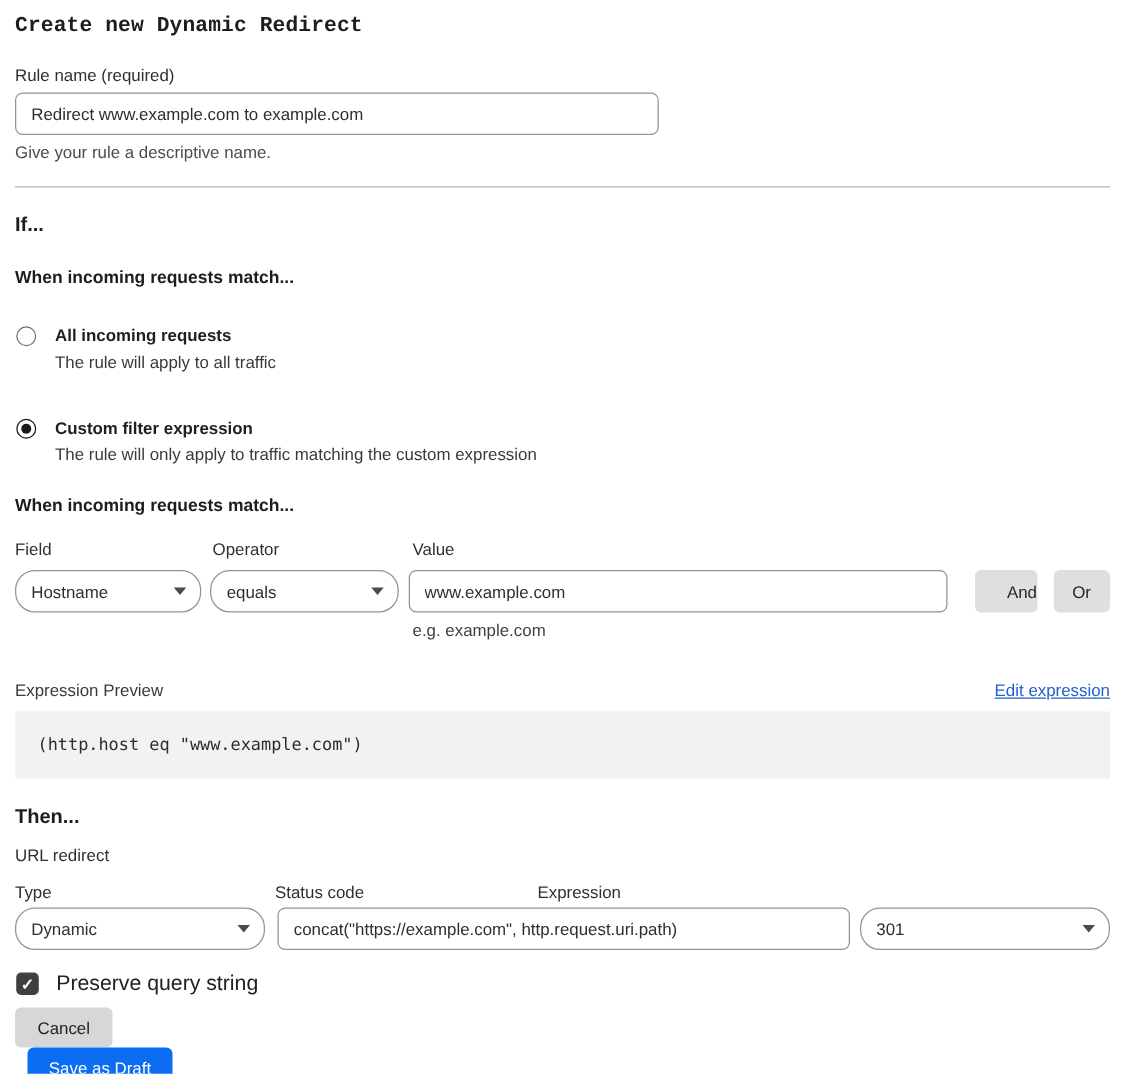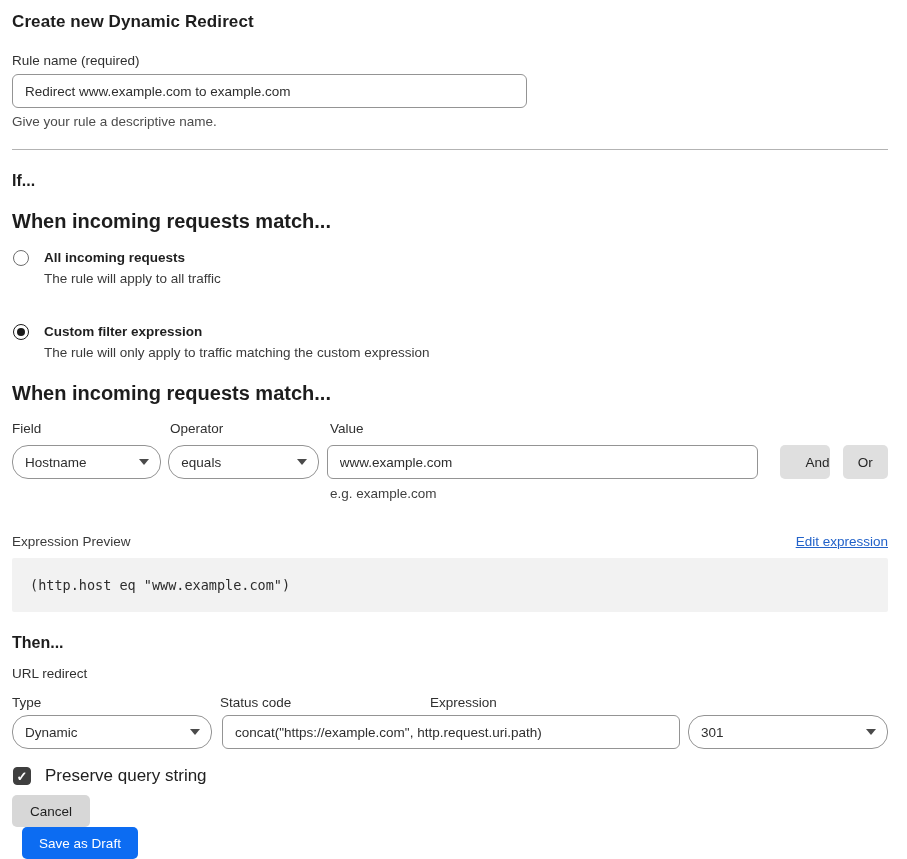--- a/index.html
+++ b/index.html
@@ -11,21 +11,21 @@
   }
   :root {
     --primary: #0c6cf2;
     --link: #2262c9;
     --border: #949494;
     --text: #1d1d1d;
     --text-soft: #3d3d3d;
   }
   .container { padding: 0 19px 0 12px; width: 907px; }
 
-  .page-title { font-size: 17px; font-weight: 700; padding-top: 11px; line-height: 22px; letter-spacing: .1px; }
+  .page-title { font-size: 17px; font-weight: 700; padding-top: 11px; line-height: 22px; letter-spacing: .1px; font-family: Liberation Mono, monospace; }
 
   .field-label { font-size: 13.5px; color: #303030; line-height: 17px; }
   .rule-name-label { margin-top: 19px; }
 
   input.text-input {
     height: 34px;
     border: 1px solid var(--border);
     border-radius: 6px;
     font-family: "Liberation Sans", sans-serif;
     font-size: 13.5px;
@@ -35,24 +35,24 @@
     outline: none;
     display: block;
   }
   .rule-name-input { width: 515px; margin-top: 5px; }
 
   .help-text { font-size: 13.5px; color: #4c4c4c; line-height: 17px; margin-top: 5px; }
 
   .divider { border: none; border-top: 1px solid #b3b3b3; margin-top: 19px; }
 
   .section-heading { font-size: 16px; font-weight: 700; line-height: 20px; margin-top: 21px; }
-  .match-heading { font-size: 20px; font-weight: 700; line-height: 18px; margin-top: 21px; }
+  .match-heading { font-size: 14px; font-weight: 700; line-height: 18px; margin-top: 21px; }
 
   .radio-row { display: flex; align-items: flex-start; cursor: default; }
-  .radio-row-1 { margin-top: 17px; }
+  .radio-row-1 { margin-top: 28px; }
   .radio-row-2 { margin-top: 32px; }
   .radio {
     width: 16px; height: 16px; border-radius: 50%;
     border: 1px solid #6d6d6d; background: #fff;
     margin: 3px 0 0 1px; flex: 0 0 auto;
     display: flex; align-items: center; justify-content: center;
   }
   .radio .radio-dot { width: 8px; height: 8px; border-radius: 50%; background: #1a1a1a; display: none; }
   .radio.checked { border-color: #1a1a1a; }
   .radio.checked .radio-dot { display: block; }

